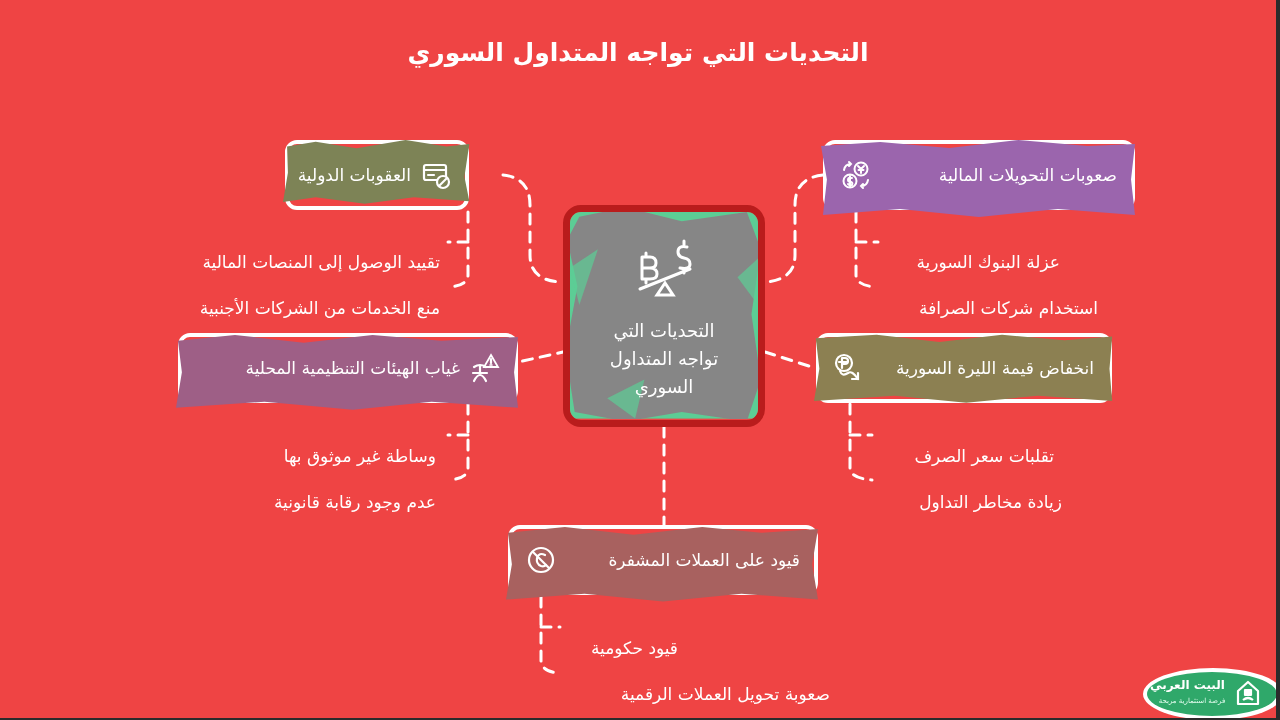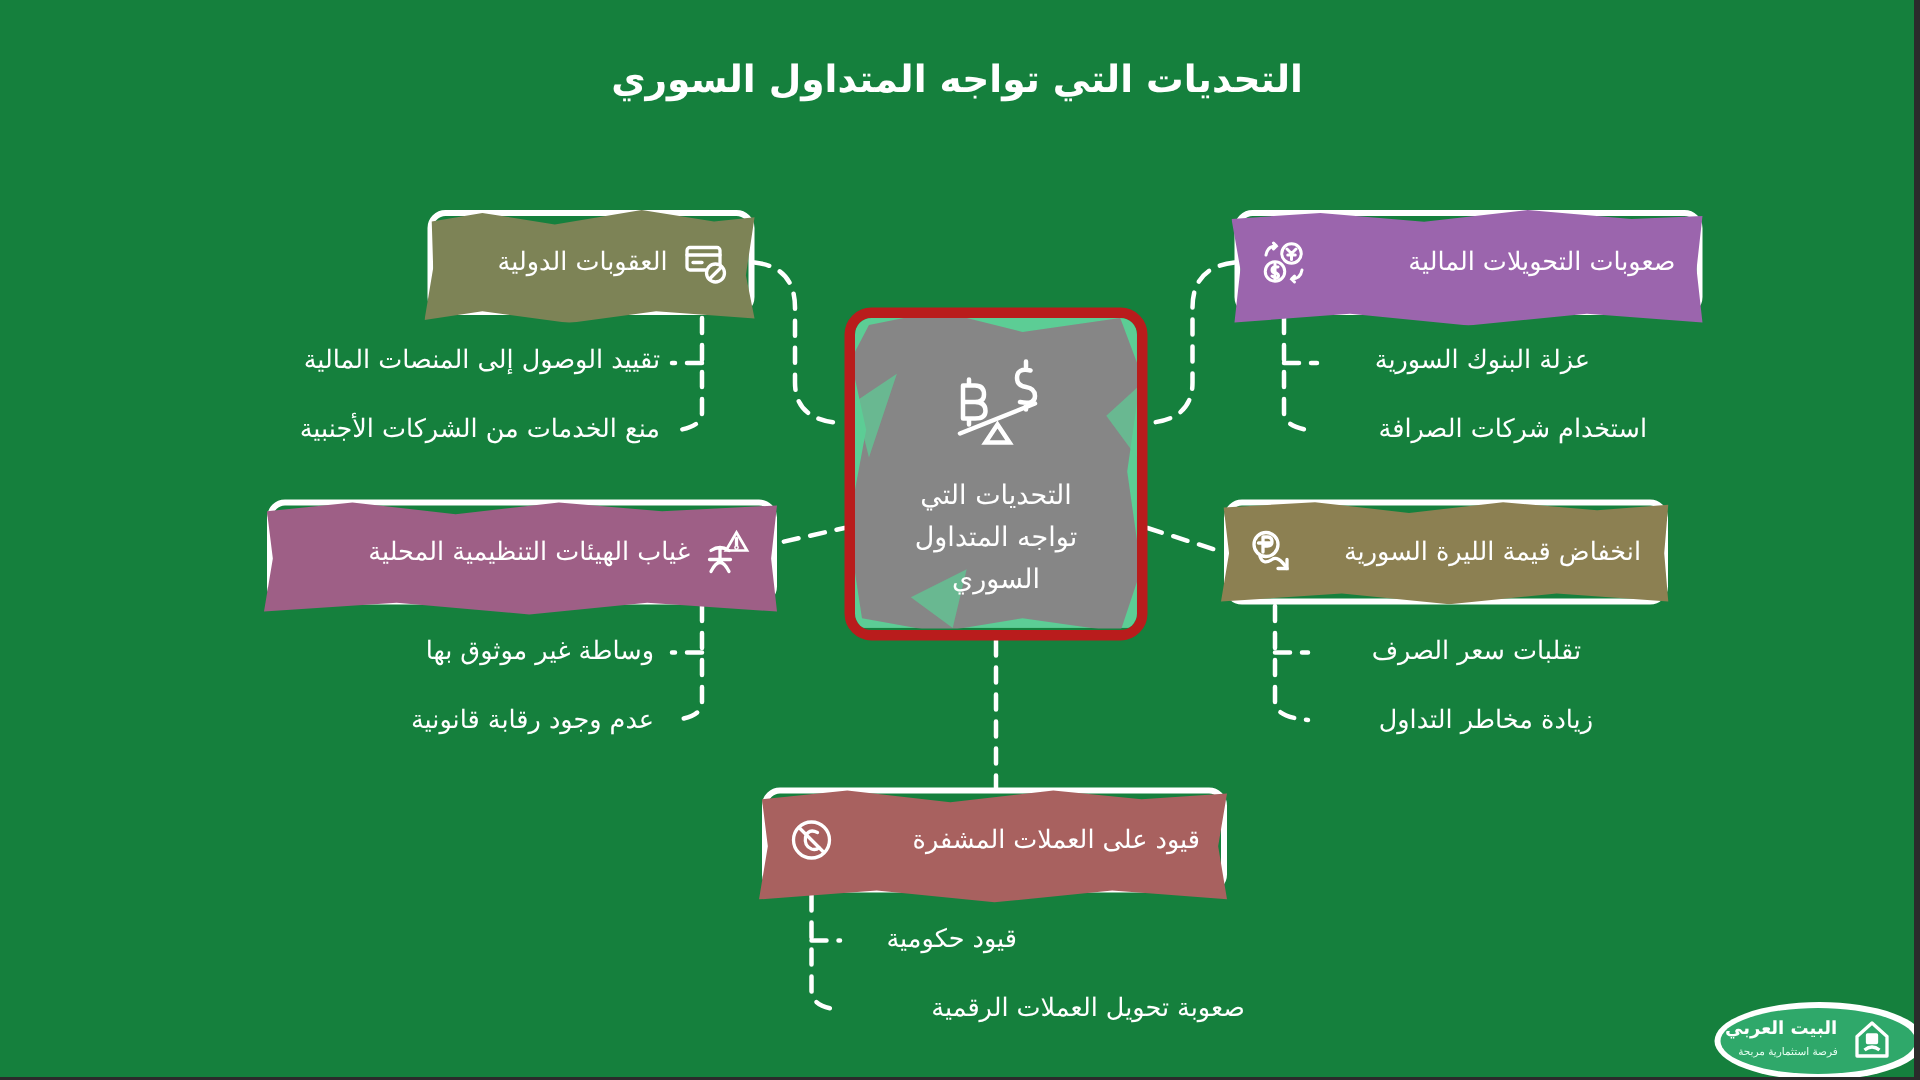--- a/index.html
+++ b/index.html
@@ -3,21 +3,21 @@
 <meta charset="utf-8">
 <style>
   html, body { margin:0; padding:0; }
   body {
     width:1280px; height:720px; overflow:hidden; position:relative;
     background:#2b2b2b;
     font-family:"DejaVu Sans","Liberation Sans",sans-serif;
   }
   #canvas {
     position:absolute; left:0; top:0; width:1276px; height:718px;
-    background:#15803d; overflow:hidden;
+    background:#ef4444; overflow:hidden;
   }
   #connectors { position:absolute; left:0; top:0; width:1276px; height:718px; }
   .title {
     position:absolute; left:0; width:1276px; top:38px; text-align:center;
     color:#fff; font-size:25px; font-weight:bold; direction:rtl;
   }
   .node {
     position:absolute; box-sizing:border-box;
     border:4px solid #fff; border-radius:12px;
     display:flex; align-items:center; justify-content:flex-start;
@@ -25,21 +25,21 @@
     overflow:visible;
   }
   .node .fill {
     position:absolute; left:-6px; right:-6px; top:-4px; bottom:-4px;
     z-index:0; pointer-events:none;
   }
   .node .label, .node .icon { position:relative; z-index:1; }
   .node .label { color:#fff; font-size:17px; white-space:nowrap; }
   .node .icon { width:30px; height:30px; flex:0 0 30px; }
   .sub {
-    position:absolute; color:#fff; font-size:17px; direction:rtl; white-space:nowrap;
+    position:absolute; color:#fff; font-size:17px; direction:rtl; white-space:nowrap;margin-top:22px;
   }
   .center {
     position:absolute; left:563px; top:205px; width:202px; height:222px;
     box-sizing:border-box; border:7px solid #b91c1c; border-radius:18px; overflow:hidden;
   }
   .center .cfill { position:absolute; inset:0; }
   .center .cicon { position:absolute; left:62px; top:25px; width:70px; height:70px; }
   .center .clabel {
     position:absolute; left:0; right:0; top:105px; text-align:center;
     color:#fff; font-size:18px; line-height:28px; direction:rtl;
@@ -109,21 +109,21 @@
         <path d="M55 10 Q46 8 46 15 Q46 20 52 21 Q58 22 58 27 Q58 33 48 31 M52 4 L52 8 M52 33 L52 36"></path>
       </g>
     </svg>
     <div class="clabel">
       <div>التحديات التي</div>
       <div>تواجه المتداول</div>
       <div>السوري</div>
     </div>
   </div>
 
-  <div class="node" style="left:285px;top:140px;width:218px;height:70px;">
+  <div class="node" style="left:285px;top:140px;width:184px;height:70px;">
     <svg class="fill" viewBox="0 0 230 78" preserveAspectRatio="none">
       <polygon points="5,8 40,2 90,10 150,0 200,8 228,5 222,45 228,75 160,70 100,78 40,70 0,76 6,40" fill="#7d8356"></polygon>
     </svg>
     <svg class="icon" viewBox="0 0 30 30">
       <g fill="none" stroke="#fff" stroke-width="2.2" stroke-linecap="round">
         <rect x="3" y="5" width="22" height="15" rx="2"></rect>
         <line x1="3" y1="10" x2="25" y2="10"></line>
         <line x1="7" y1="15" x2="13" y2="15"></line>
         <circle cx="22" cy="22" r="6" fill="#7d8356"></circle>
         <line x1="18" y1="26" x2="26" y2="18"></line>

